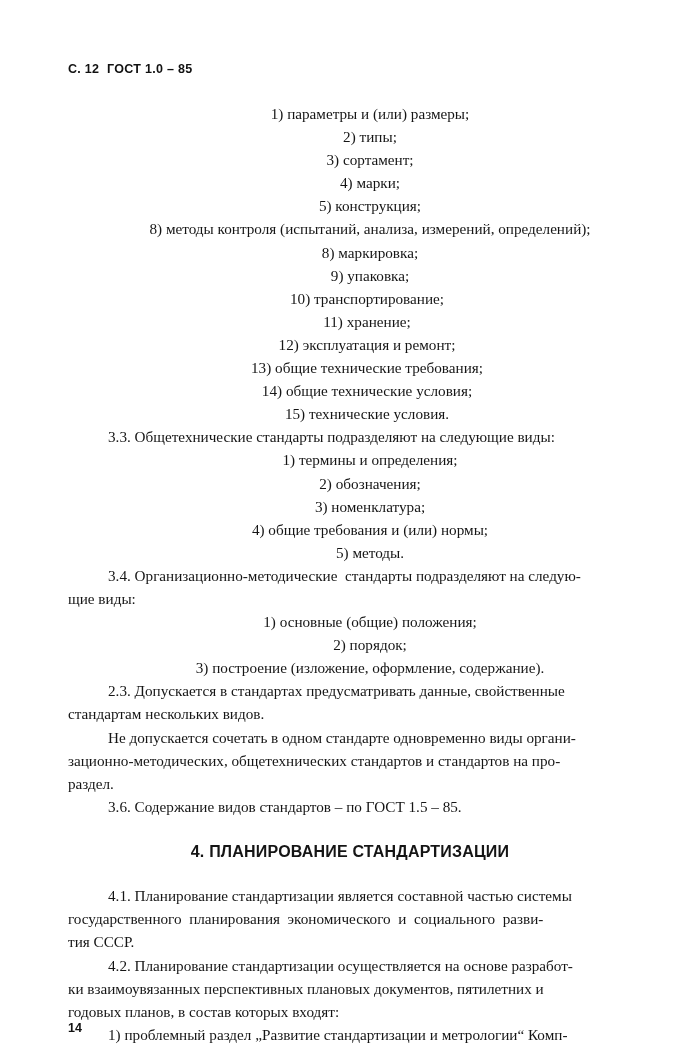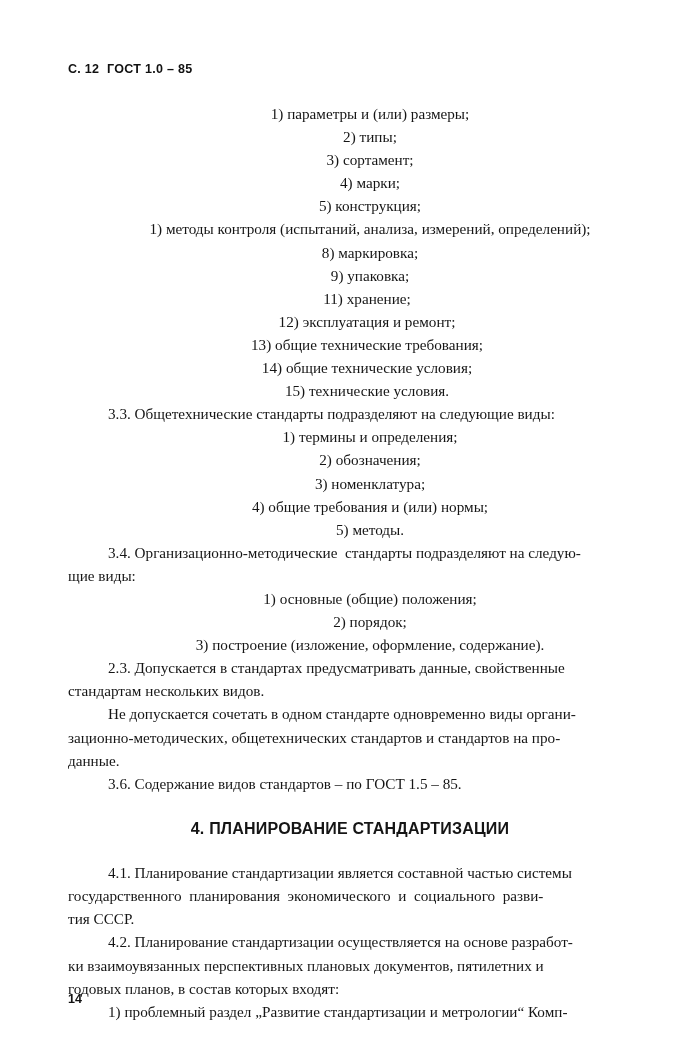--- a/index.html
+++ b/index.html
@@ -65,44 +65,45 @@
     font-family: "Liberation Sans", sans-serif;
     font-size: 16px;
     font-weight: bold;
     text-align: center;
     margin: 22px 0 20px 0;
     letter-spacing: 0.2px;
   }
   .footer-page {
     position: absolute;
     left: 68px;
-    bottom: 50px;
+    bottom: 21px;
     font-family: "Liberation Sans", sans-serif;
     font-size: 12.5px;
     font-weight: bold;
     color: #111;
   }
 </style>
 </head>
 <body>
 
 <div class="page">
 
   <div class="header">С. 12  ГОСТ 1.0 – 85</div>
 
   <div class="body-block">
 
     <p class="line indent-item">1) параметры и (или) размеры;</p>
     <p class="line indent-item">2) типы;</p>
     <p class="line indent-item">3) сортамент;</p>
     <p class="line indent-item">4) марки;</p>
     <p class="line indent-item">5) конструкция;</p>
-    <p class="line indent-item">1) методы контроля (испытаний, анализа, измерений, определений);</p>
+    <p class="line indent-item">8) методы контроля (испытаний, анализа, измерений, определений);</p>
     <p class="line indent-item">8) маркировка;</p>
     <p class="line indent-item">9) упаковка;</p>
+    <p class="line indent-item2">10) транспортирование;</p>
     <p class="line indent-item2">11) хранение;</p>
     <p class="line indent-item2">12) эксплуатация и ремонт;</p>
     <p class="line indent-item2">13) общие технические требования;</p>
     <p class="line indent-item2">14) общие технические условия;</p>
     <p class="line indent-item2">15) технические условия.</p>
 
     <p class="line para">3.3. Общетехнические стандарты подразделяют на следующие виды:</p>
     <p class="line indent-item">1) термины и определения;</p>
     <p class="line indent-item">2) обозначения;</p>
     <p class="line indent-item">3) номенклатура;</p>
@@ -113,21 +114,21 @@
     <p class="line para-cont">щие виды:</p>
     <p class="line indent-item">1) основные (общие) положения;</p>
     <p class="line indent-item">2) порядок;</p>
     <p class="line indent-item">3) построение (изложение, оформление, содержание).</p>
 
     <p class="line para">2.3. Допускается в стандартах предусматривать данные, свойственные</p>
     <p class="line para-cont">стандартам нескольких видов.</p>
 
     <p class="line para">Не допускается сочетать в одном стандарте одновременно виды органи-</p>
     <p class="line para-cont">зационно-методических, общетехнических стандартов и стандартов на про-</p>
-    <p class="line para-cont">данные.</p>
+    <p class="line para-cont">раздел.</p>
 
     <p class="line para">3.6. Содержание видов стандартов – по ГОСТ 1.5 – 85.</p>
 
     <div class="section-title">4. ПЛАНИРОВАНИЕ СТАНДАРТИЗАЦИИ</div>
 
     <p class="line para">4.1. Планирование стандартизации является составной частью системы</p>
     <p class="line para-cont">государственного  планирования  экономического  и  социального  разви-</p>
     <p class="line para-cont">тия СССР.</p>
 
     <p class="line para">4.2. Планирование стандартизации осуществляется на основе разработ-</p>

